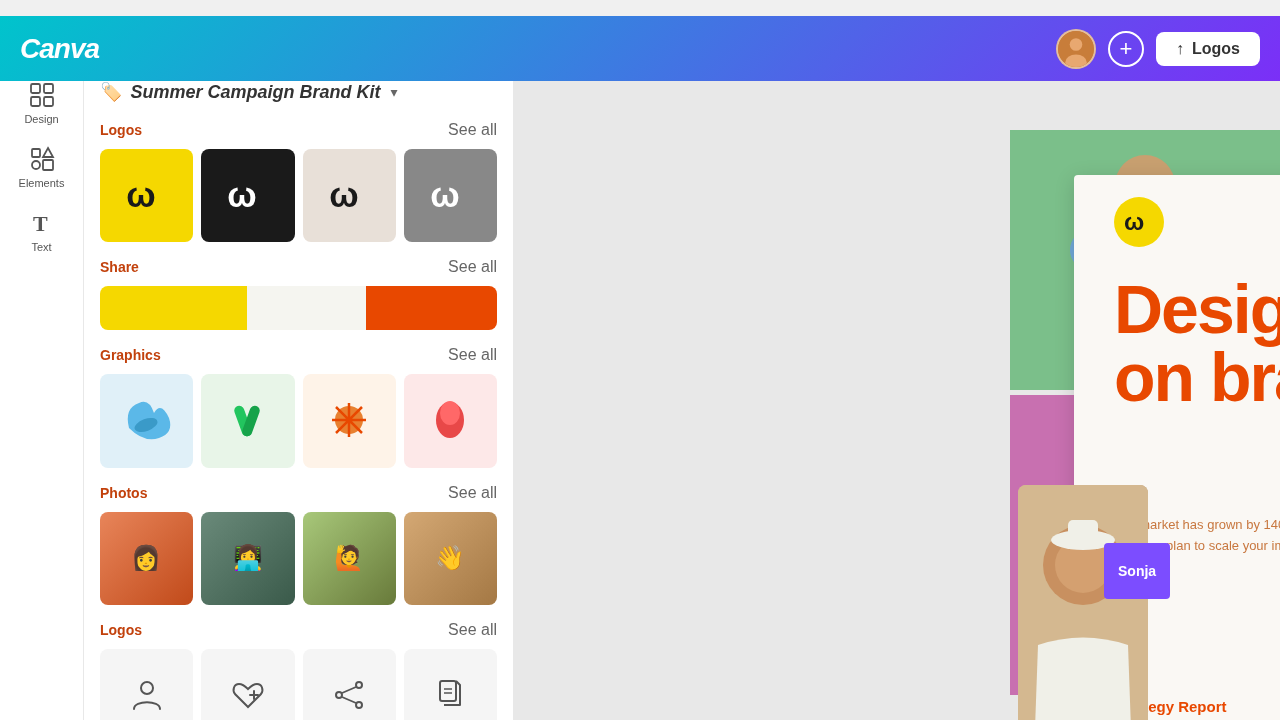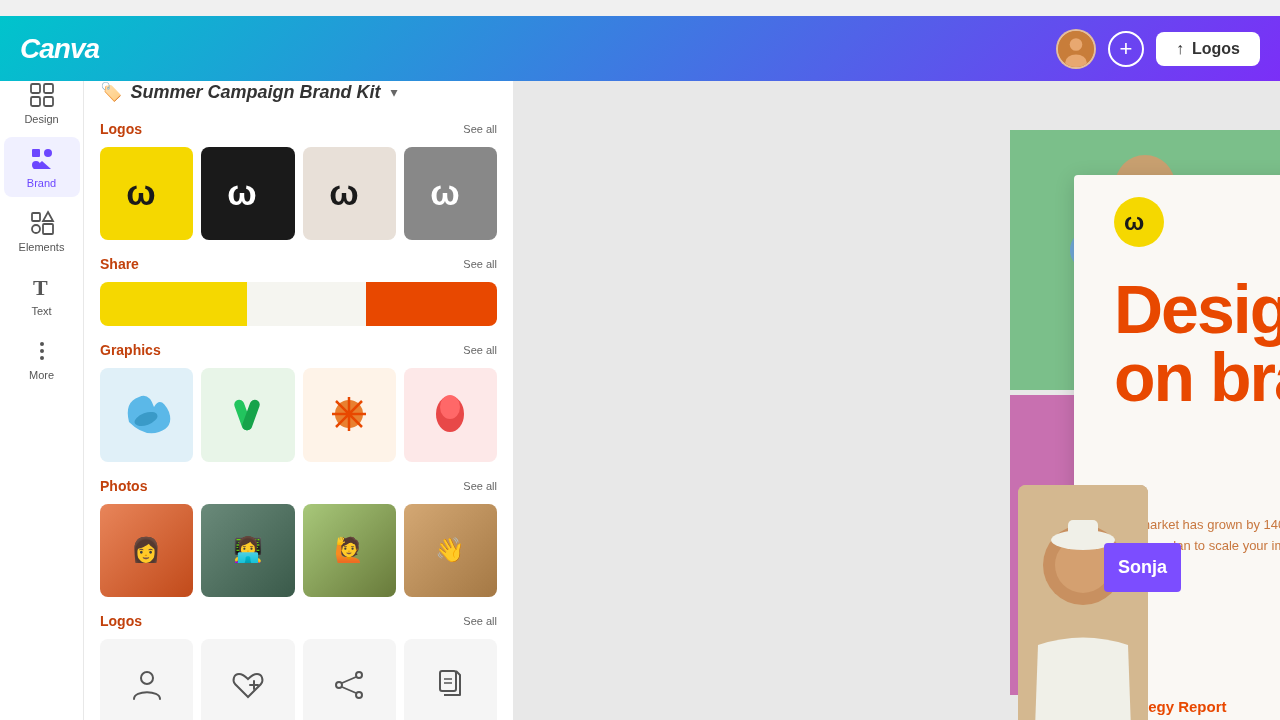--- a/index.html
+++ b/index.html
@@ -64,21 +64,21 @@
     }
     .brand-kit-icon { font-size: 18px; color: #666; }
     .brand-kit-title { font-size: 18px; font-weight: 600; color: #333; font-style: italic; }
     .chevron-icon { font-size: 14px; color: #666; margin-left: 2px; }
 
     .section-header {
       display: flex; justify-content: space-between; align-items: center;
       margin-bottom: 10px; margin-top: 16px;
     }
     .section-title { font-size: 14px; font-weight: 600; color: #c2410c; }
-    .see-all { font-size: 11px; color: #666; cursor: pointer; }
+    .see-all { font-size: 16px; color: #666; cursor: pointer; }
 
     
     .logos-grid {
       display: grid; grid-template-columns: repeat(4, 1fr); gap: 8px;
     }
     .logo-item {
       border-radius: 8px; overflow: hidden; cursor: pointer;
       aspect-ratio: 1; display: flex; align-items: center; justify-content: center;
     }
     .logo-item:nth-child(1) { background: #f5d800; }
@@ -168,21 +168,21 @@
 
     .strategy-text {
       position: absolute; bottom: 30px; left: 40px;
       font-size: 15px; font-weight: 600; color: #e84800;
     }
 
     
     .sonja-tooltip {
       position: absolute; left: 590px; top: 478px;
       background: #7c4dff; color: white; border-radius: 4px;
-      padding: 14px 14px; font-size: 18px; font-weight: 600;
+      padding: 20px 14px; font-size: 14px; font-weight: 600;
       z-index: 50;
     }
     .sonja-pointer {
       position: absolute; left: 590px; top: 497px;
       width: 10px; height: 10px;
       border-left: 5px solid transparent;
       border-right: 5px solid transparent;
       border-top: 8px solid #7c4dff;
       z-index: 51;
     }
@@ -240,31 +240,20 @@
       <svg width="26" height="26" viewBox="0 0 26 26" fill="none">
         <rect x="2" y="2" width="9" height="9" rx="1.5" stroke="#555" stroke-width="1.8" fill="none"></rect>
         <rect x="15" y="2" width="9" height="9" rx="1.5" stroke="#555" stroke-width="1.8" fill="none"></rect>
         <rect x="2" y="15" width="9" height="9" rx="1.5" stroke="#555" stroke-width="1.8" fill="none"></rect>
         <rect x="15" y="15" width="9" height="9" rx="1.5" stroke="#555" stroke-width="1.8" fill="none"></rect>
       </svg>
     </div>
     <span class="icon-label">Design</span>
   </div>
 
-  <div class="icon-item active">
-    <div class="icon-svg">
-      <svg width="26" height="26" viewBox="0 0 26 26" fill="none">
-        <rect x="3" y="3" width="8" height="8" rx="1" fill="#6c47ff"></rect>
-        <circle cx="19" cy="7" r="4" fill="#6c47ff"></circle>
-        <polygon points="13,15 22,23 4,23" fill="#6c47ff"></polygon>
-        <rect x="3" y="15" width="8" height="8" rx="4" fill="#6c47ff"></rect>
-      </svg>
-    </div>
-    <span class="icon-label">Brand</span>
-  </div>
 
   <div class="icon-item">
     <div class="icon-svg">
       <svg width="26" height="26" viewBox="0 0 26 26" fill="none">
         <rect x="3" y="3" width="8" height="8" rx="1" stroke="#555" stroke-width="1.8" fill="none"></rect>
         <polygon points="19,2 24,11 14,11" stroke="#555" stroke-width="1.8" fill="none"></polygon>
         <circle cx="7" cy="19" r="4" stroke="#555" stroke-width="1.8" fill="none"></circle>
         <rect x="14" y="14" width="10" height="10" rx="1" stroke="#555" stroke-width="1.8" fill="none"></rect>
       </svg>
     </div>
@@ -274,30 +263,20 @@
   <div class="icon-item">
     <div class="icon-svg">
       <svg width="26" height="26" viewBox="0 0 26 26" fill="none">
         <text x="4" y="21" font-size="22" font-weight="bold" fill="#555" font-family="serif">T</text>
       </svg>
     </div>
     <span class="icon-label">Text</span>
   </div>
 
 
-  <div class="icon-item">
-    <div class="icon-svg">
-      <svg width="26" height="26" viewBox="0 0 26 26" fill="none">
-        <circle cx="13" cy="6" r="2" fill="#555"></circle>
-        <circle cx="13" cy="13" r="2" fill="#555"></circle>
-        <circle cx="13" cy="20" r="2" fill="#555"></circle>
-      </svg>
-    </div>
-    <span class="icon-label">More</span>
-  </div>
 </div>
 
 <div class="panel">
 
   <div class="brand-kit-header">
     <span class="brand-kit-icon">🏷️</span>
     <span class="brand-kit-title">Summer Campaign Brand Kit</span>
     <span class="chevron-icon">▾</span>
   </div>
 

